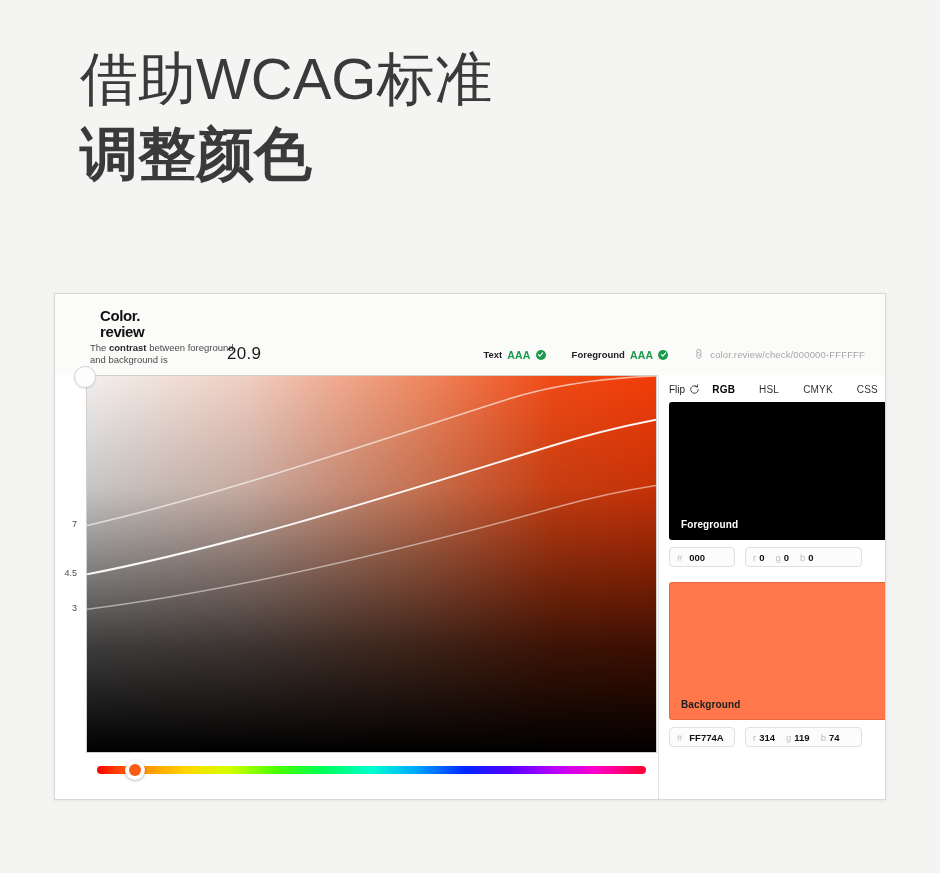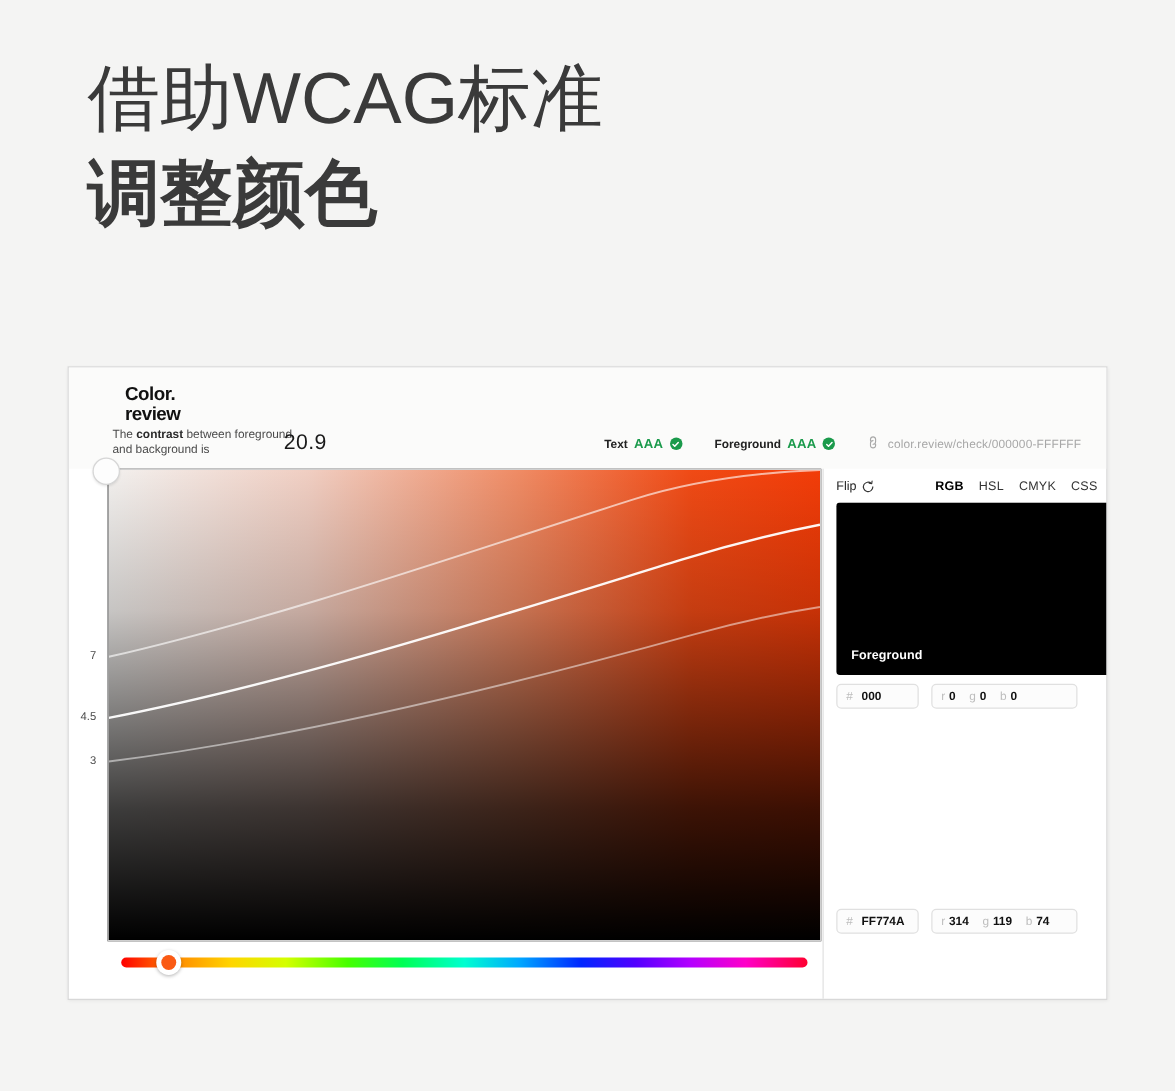--- a/index.html
+++ b/index.html
@@ -15,21 +15,21 @@
   .page {
     position: relative;
     width: 940px;
     height: 873px;
     background: #f4f4f3;
   }
 
   
   .headline {
     position: absolute;
-    left: 70px;
+    left: 80px;
     top: 48px;
     width: 700px;
   }
   .headline-line1 {
     font-size: 58px;
     font-weight: 300;
     line-height: 1.08;
     color: #3a3a3a;
     letter-spacing: 0px;
     white-space: nowrap;
@@ -246,21 +246,21 @@
     display: flex;
     align-items: center;
     gap: 4px;
     font-size: 10px;
     color: #222;
   }
   .flip-icon { width: 11px; height: 11px; display:inline-block; }
   .fmt-tabs {
     margin-left: auto;
     display: flex;
-    gap: 12px;
+    gap: 24px;
     font-size: 10px;
     color: #333;
   }
   .fmt-tabs span { letter-spacing: 0.2px; }
   .fmt-tabs span.active { font-weight: 700; color: #000; }
 
   .swatch {
     position: absolute;
     left: 10px;
     width: 239px;
@@ -440,20 +440,24 @@
             <span class="sym">g</span>
             <span class="val">0</span>
           </span>
           <span class="pair">
             <span class="sym">b</span>
             <span class="val">0</span>
           </span>
         </div>
       </div>
 
+      <div class="swatch bg" style="background: rgb(255, 119, 74);">
+        <span class="swatch-label">Background</span>
+        <span class="bg-dot"></span>
+      </div>
 
       <div class="field-row bg">
         <div class="field hex">
           <span class="sym">#</span>
           <span class="val">FF774A</span>
         </div>
         <div class="field rgb">
           <span class="pair">
             <span class="sym">r</span>
             <span class="val">314</span>

